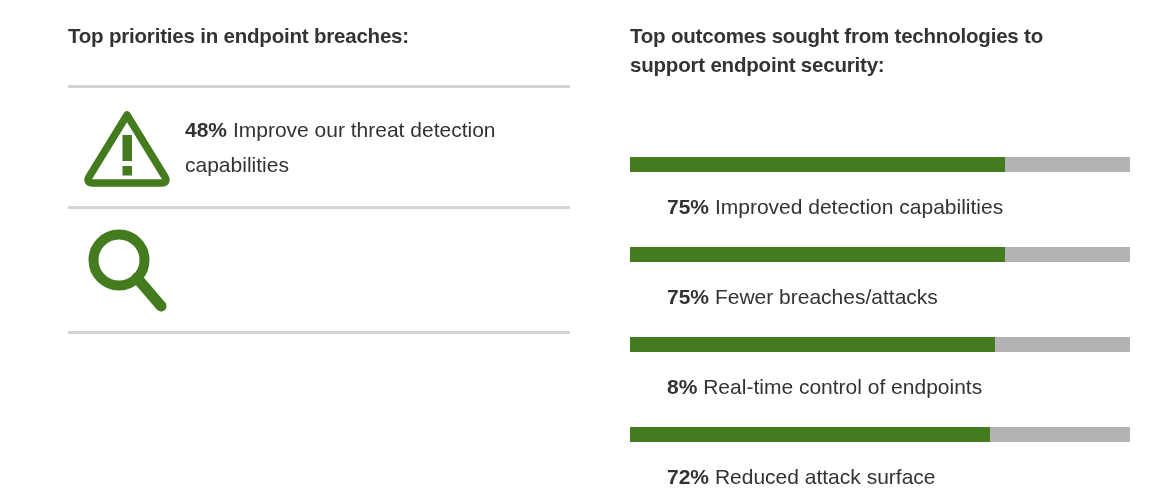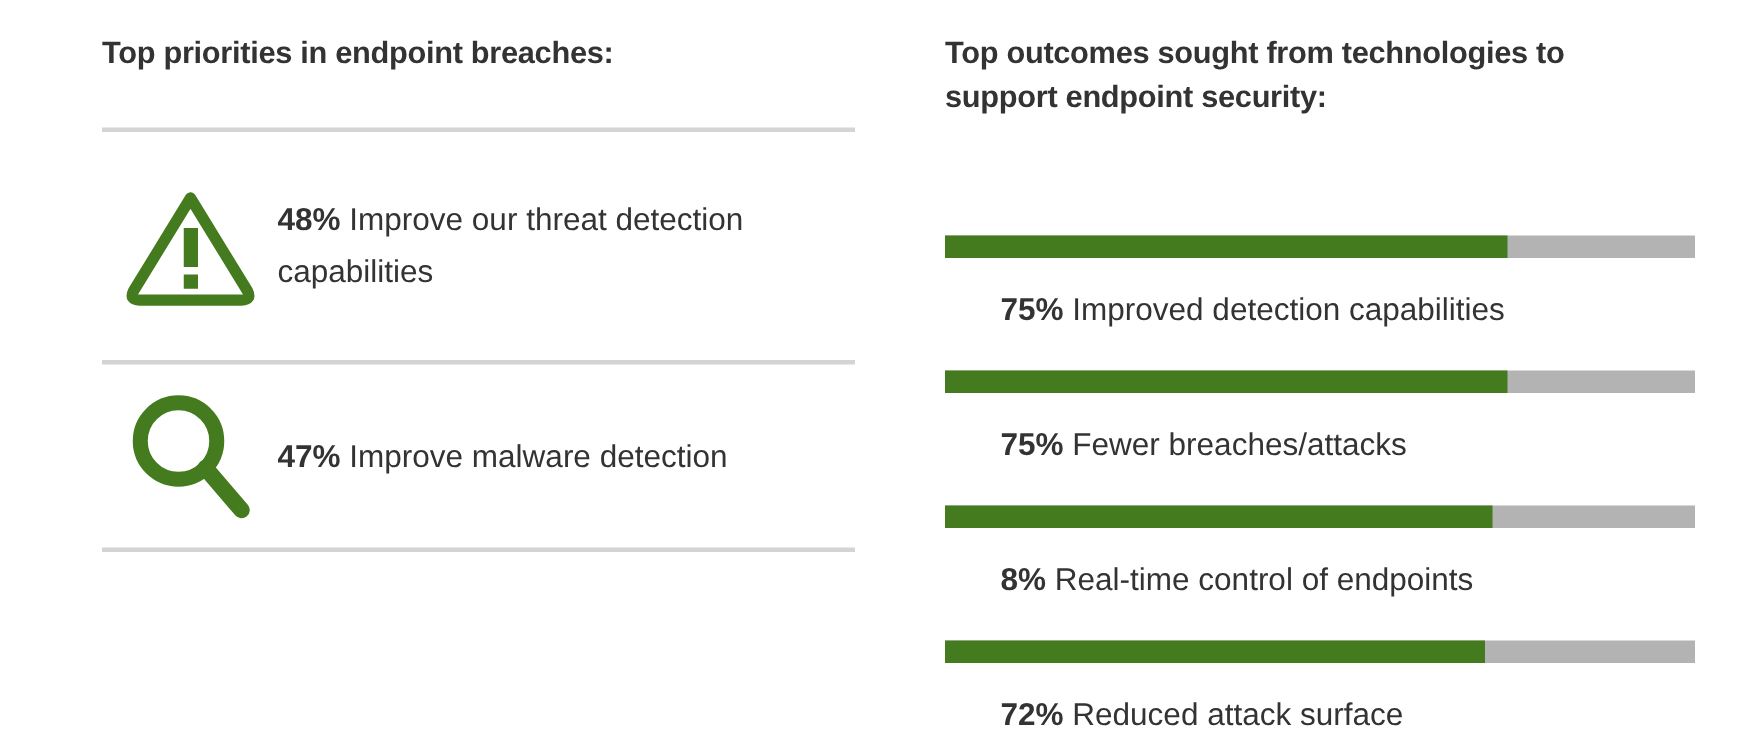--- a/index.html
+++ b/index.html
@@ -70,21 +70,21 @@
     padding: 0;
     border-top: 3px solid #d4d4d4;
   }
   .priority-row {
     position: relative;
     display: flex;
     align-items: center;
     border-bottom: 3px solid #d4d4d4;
     box-sizing: border-box;
   }
-  .priority-row.r1 { height: 155px; }
+  .priority-row.r1 { height: 121px; }
   .priority-row.r2 { height: 125px; }
   .priority-row.r3 { height: 122px; }
 
   .priority-icon {
     width: 117px;
     flex: 0 0 117px;
     display: flex;
     align-items: center;
     justify-content: center;
   }
@@ -166,24 +166,20 @@
         </div>
       </li>
 
       <li class="priority-row r2">
         <div class="priority-icon">
           <svg width="90" height="88" viewBox="0 0 90 88" aria-hidden="true">
             <circle cx="37" cy="34" r="25.5" fill="none" stroke="#447b1e" stroke-width="10"></circle>
             <line x1="55" y1="52" x2="79" y2="80" stroke="#447b1e" stroke-width="11" stroke-linecap="round"></line>
           </svg>
         </div>
-        <div class="priority-text">
-          <span class="pct">47%</span>
-          <span>Improve malware detection</span>
-        </div>
       </li>
 
 
     </ul>
   </section>
 
   <section class="col-right">
 
     <h2 class="heading">Top outcomes sought from technologies to support endpoint security:</h2>
 

